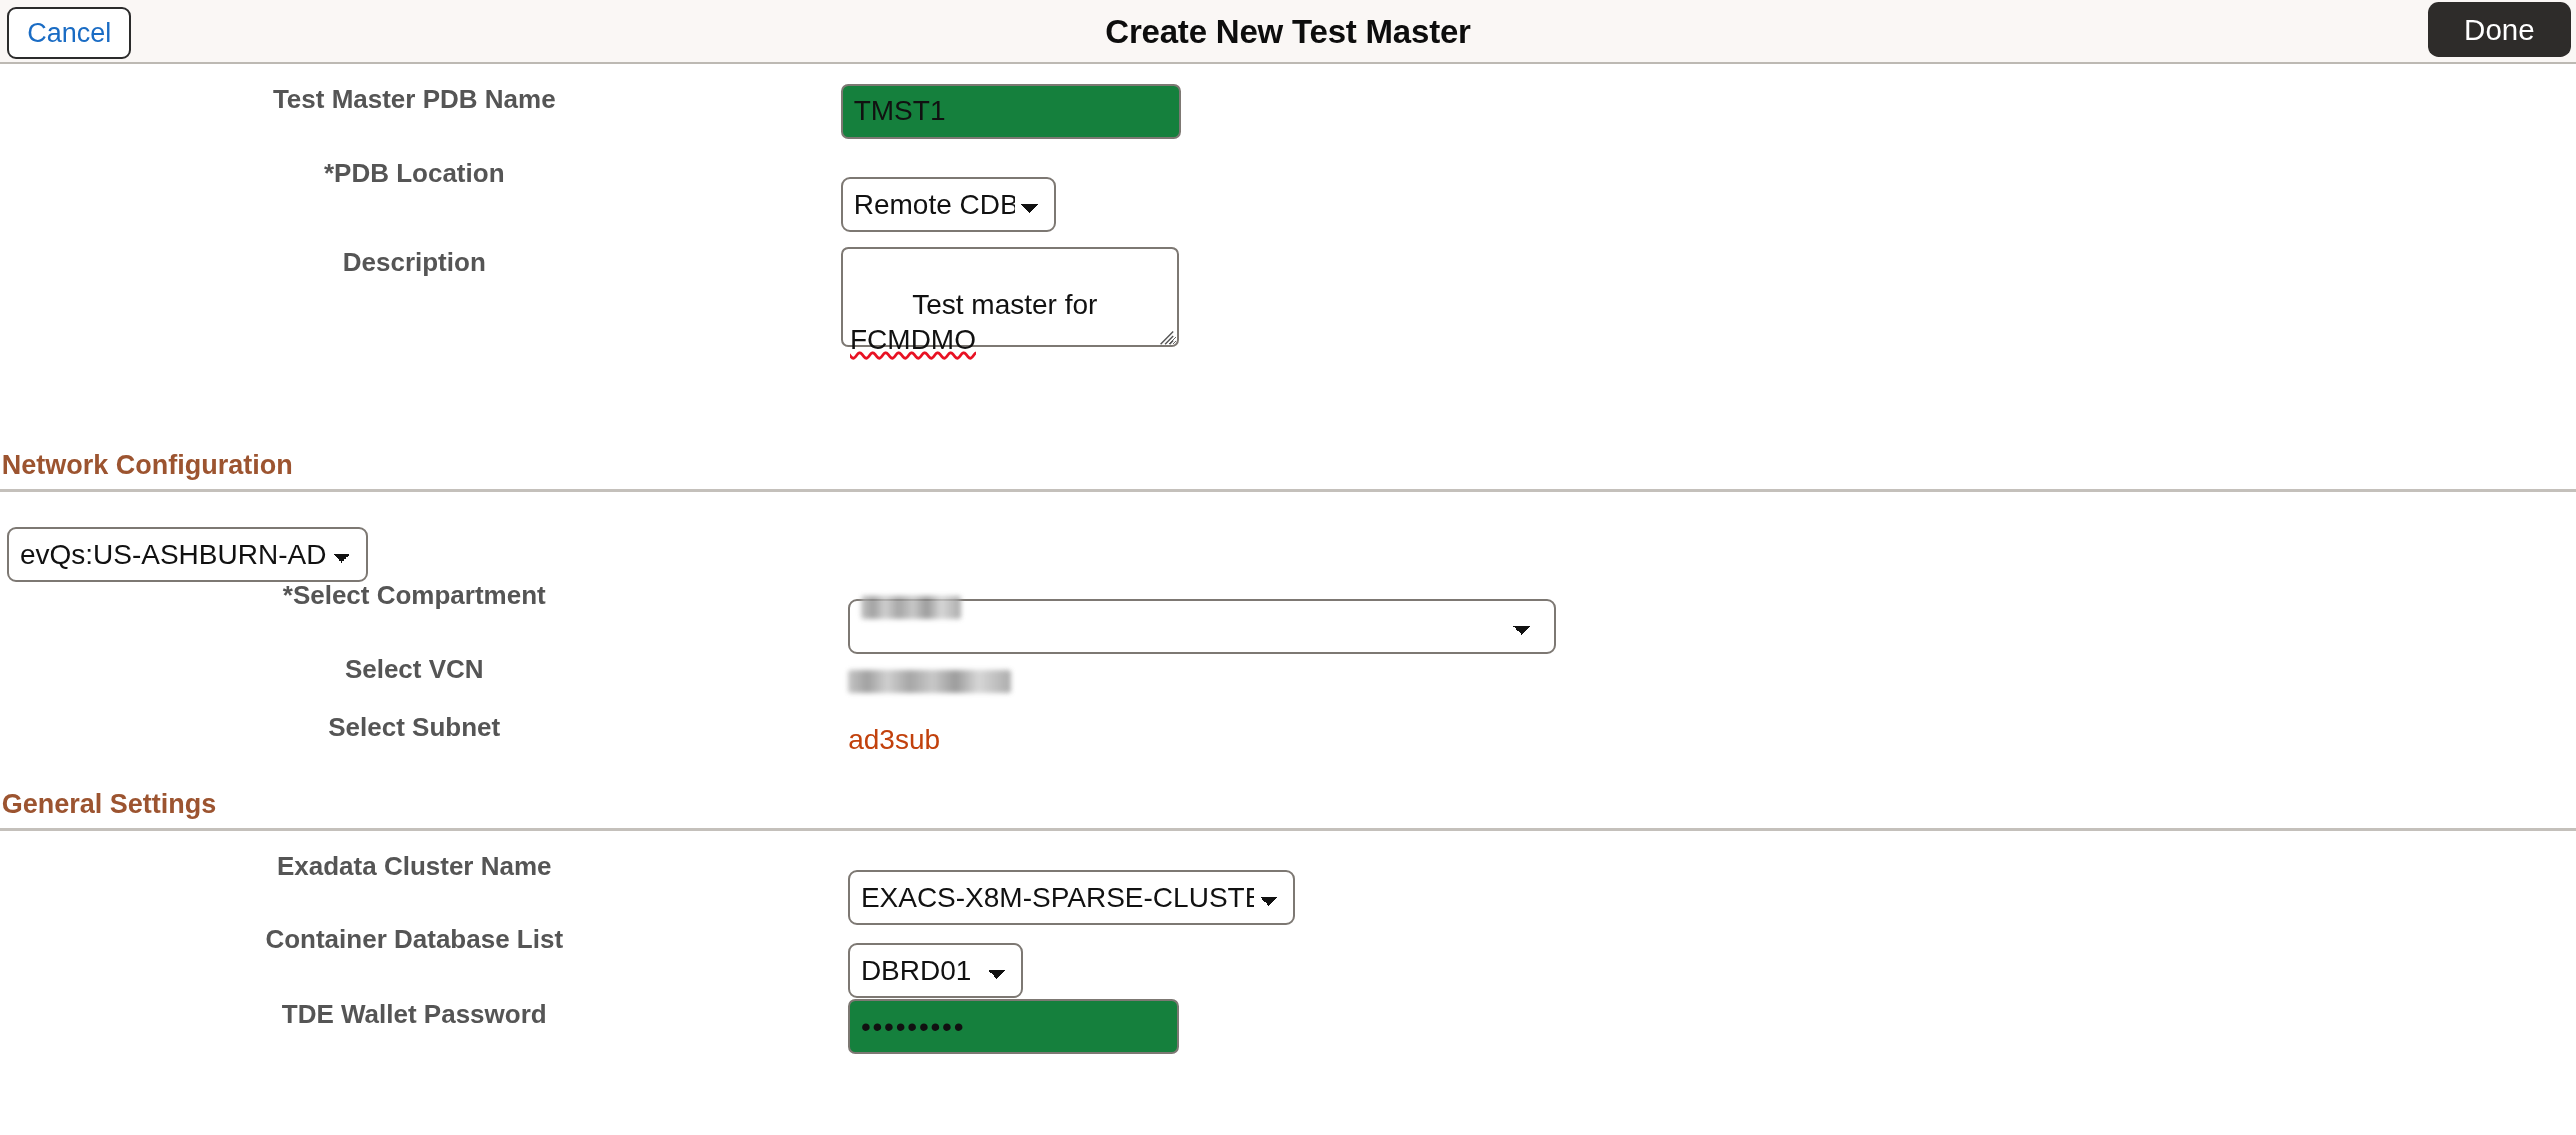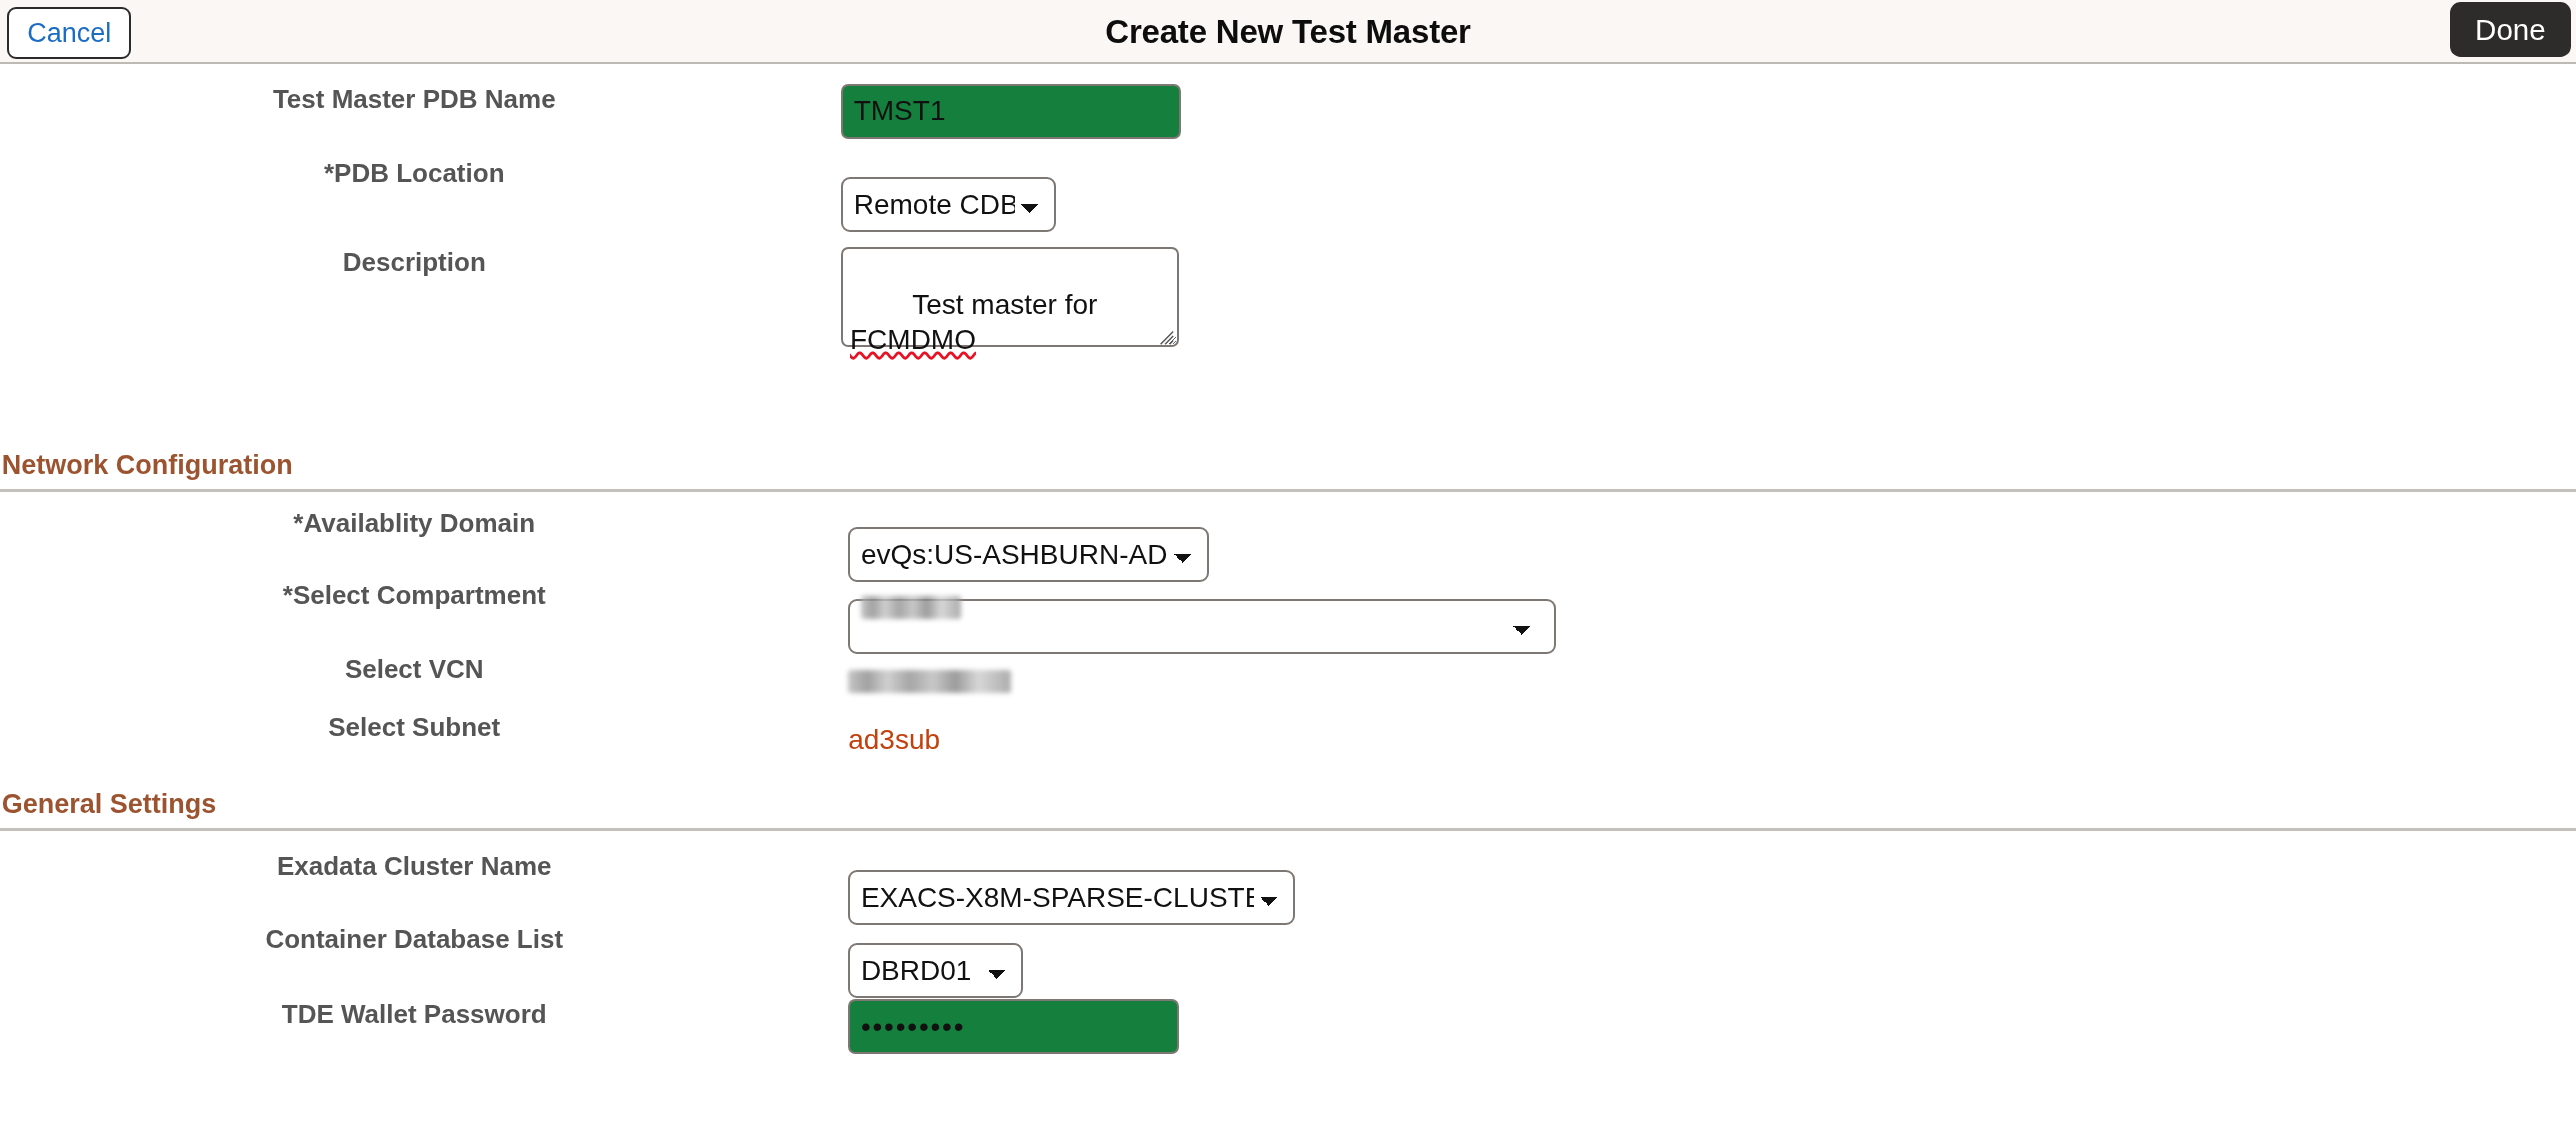--- a/index.html
+++ b/index.html
@@ -40,21 +40,21 @@
     text-align: center;
     font-size: 33px;
     font-weight: bold;
     color: #0d0d0d;
     letter-spacing: -0.2px;
   }
   .done-btn {
     position: absolute;
     right: 5.4px; top: 1.8px;
     height: 55px;
-    padding: 0 25px;
+    padding: 0 36px;
     background: #2e2c2a;
     color: #ffffff;
     border: none;
     border-radius: 10.7px;
     font-size: 29.5px;
     font-family: "Liberation Sans", sans-serif;
     line-height: 55px;
     cursor: pointer;
   }
 
@@ -231,21 +231,20 @@
       </svg>
     </div>
   </div>
 
   <div class="section" style="top:386px;">
     <div class="section-title">Network Configuration</div>
     <div class="section-rule"></div>
   </div>
 
   <div class="row" style="top:444px;">
-    <div class="lbl">*Availablity Domain</div>
     <div class="fld" style="margin-left:7.2px;">
       <select class="sel" style="width:361px;">
         <option>evQs:US-ASHBURN-AD-3</option>
       </select>
     </div>
   </div>
 
   <div class="row" style="top:516px;">
     <div class="lbl">*Select Compartment</div>
     <div class="fld" style="position:relative; margin-left:7.2px;">

